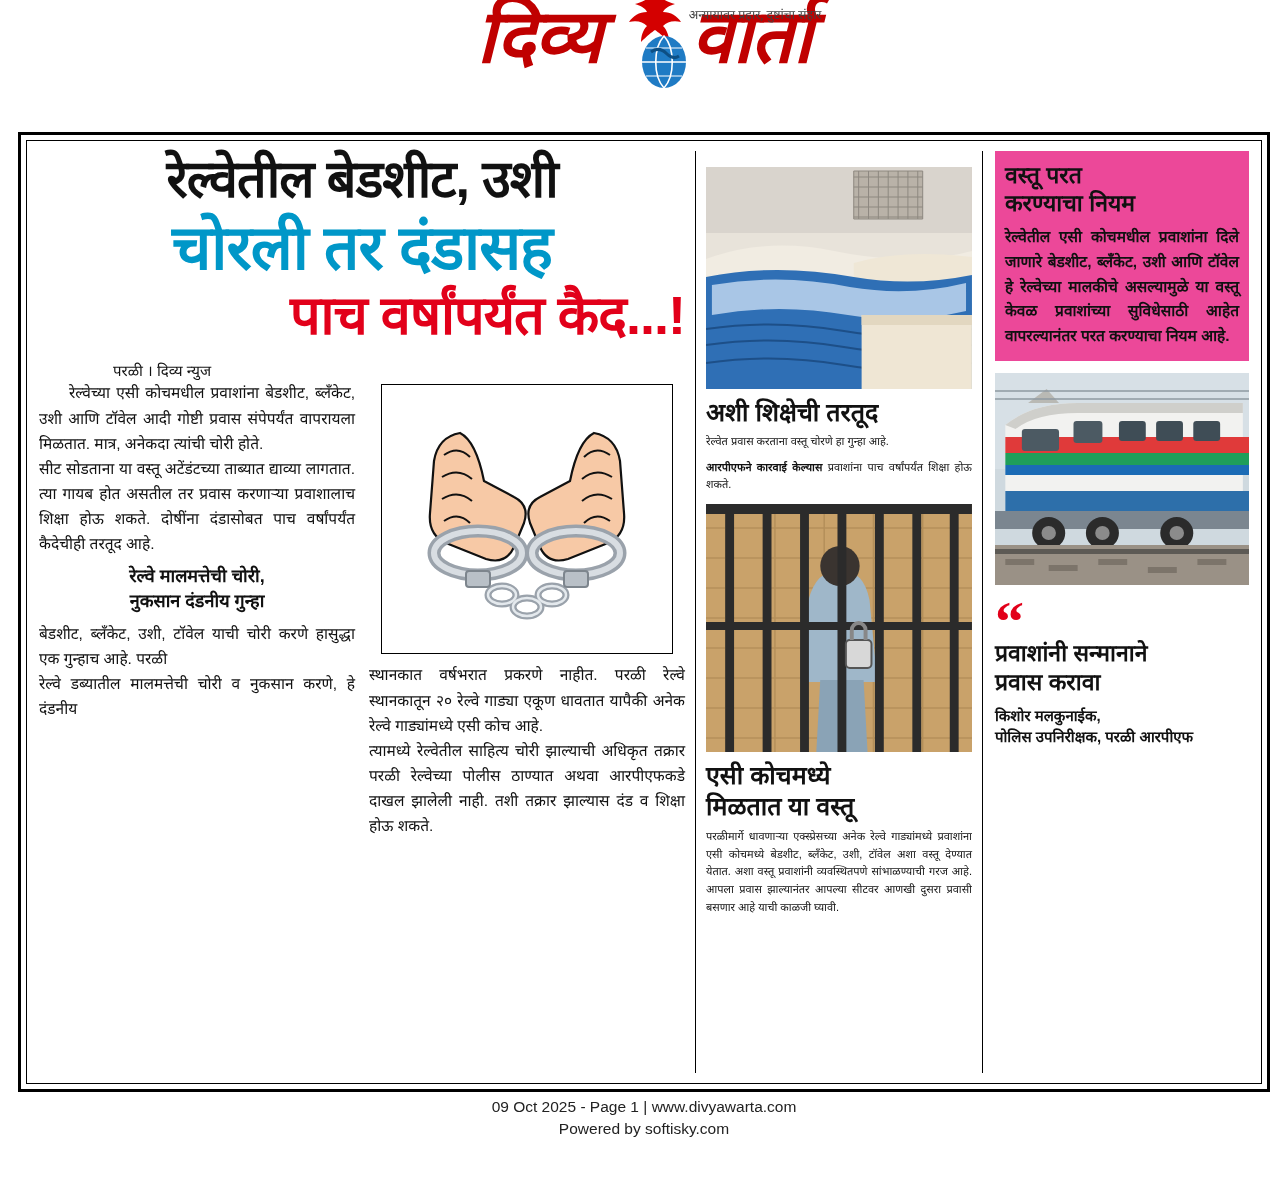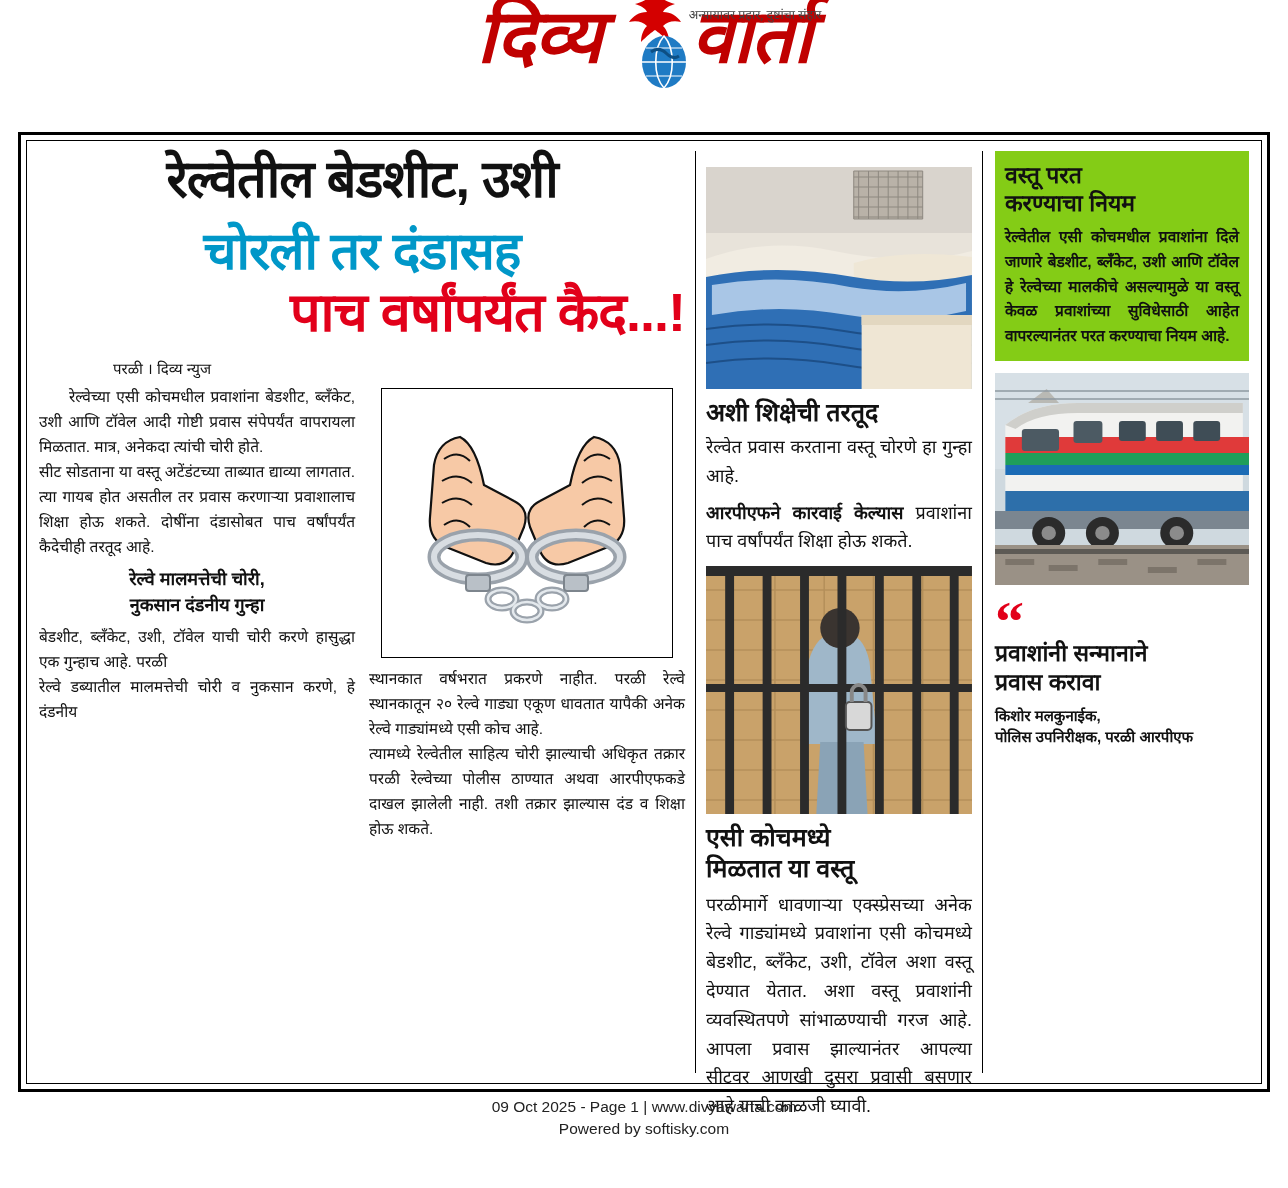--- a/index.html
+++ b/index.html
@@ -91,33 +91,32 @@
   .col-right  { width: 270px; position: relative; padding-left: 12px; box-sizing: border-box; border-left: 1px solid #000;}
 
   
   .headline {
     font-family: "Liberation Sans", sans-serif;
     font-weight: bold;
     text-align: center;
     line-height: 1.08;
   }
   .hl1 { font-size: 52px; color: #111; letter-spacing: -1px; }
-  .hl2 { font-size: 52px; color: #0097c8; letter-spacing: -1px; margin-top: 16px; text-align: center;}
+  .hl2 { font-size: 62px; color: #0097c8; letter-spacing: -1px; margin-top: 8px; text-align: center;}
   .hl3 { font-size: 54px; color: #e2001a; letter-spacing: -1px; margin-top: 4px; text-align: right;}
 
   
   .dateline {
     font-size: 15px;
     margin-top: 16px;
     margin-left: 74px;
   }
   .body-wrap {
     display: flex;
     gap: 14px;
-    margin-top: 6px;
   }
   .body-col {
     width: 316px;
     font-size: 15.5px;
     line-height: 1.62;
     text-align: justify;
   }
   .body-col p { margin: 0 0 0 0; }
   .indent { text-indent: 30px; }
 
@@ -155,30 +154,30 @@
     margin: 8px 0 6px 0;
     line-height: 1.2;
   }
   .mid-head-2 {
     font-weight: bold;
     font-size: 25px;
     margin: 8px 0 6px 0;
     line-height: 1.25;
   }
   .mid-p {
-    font-size: 18px;
+    font-size: 11px;
     line-height: 1.6;
     text-align: justify;
     margin: 0 0 8px 0;
   }
   .mid-p b { font-weight: bold; }
 
   
   .box-beige {
-    background: #84cc16;
+    background: #ec4899;
     padding: 10px 10px 12px 10px;
     box-sizing: border-box;
   }
   .box-beige h3 {
     margin: 0 0 8px 0;
     font-size: 23px;
     line-height: 1.22;
     font-weight: bold;
   }
   .box-beige p {

